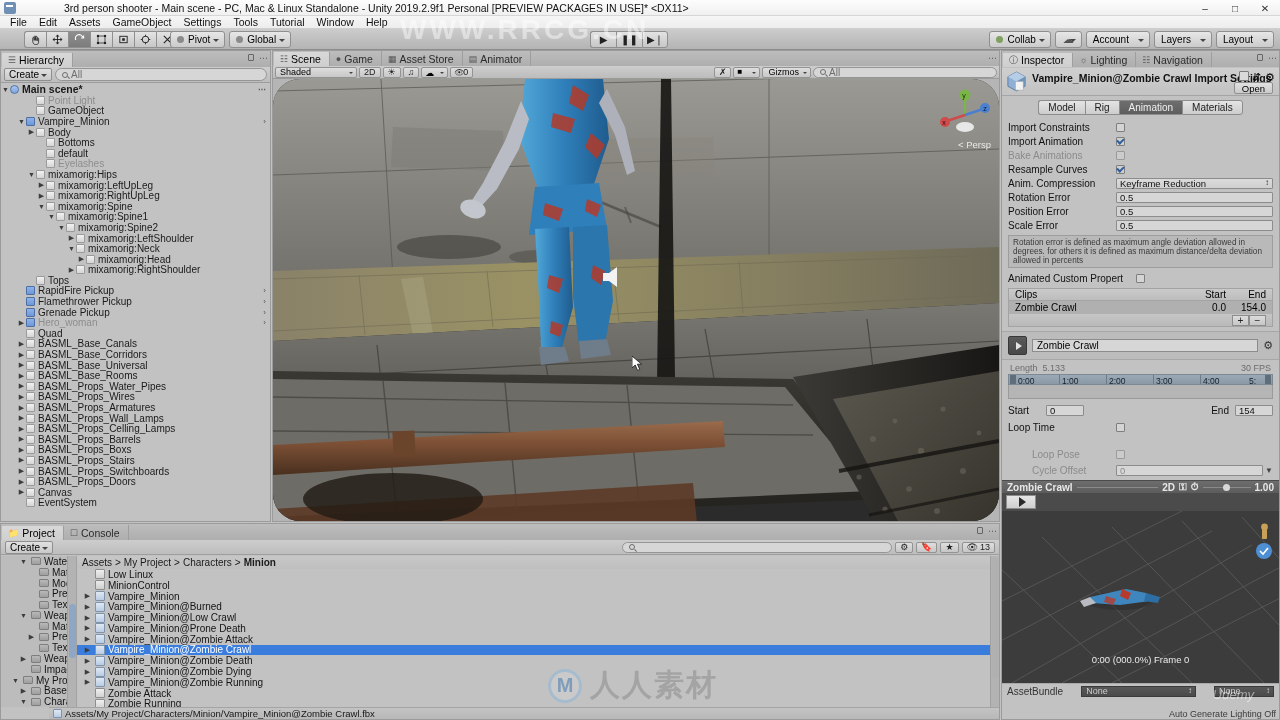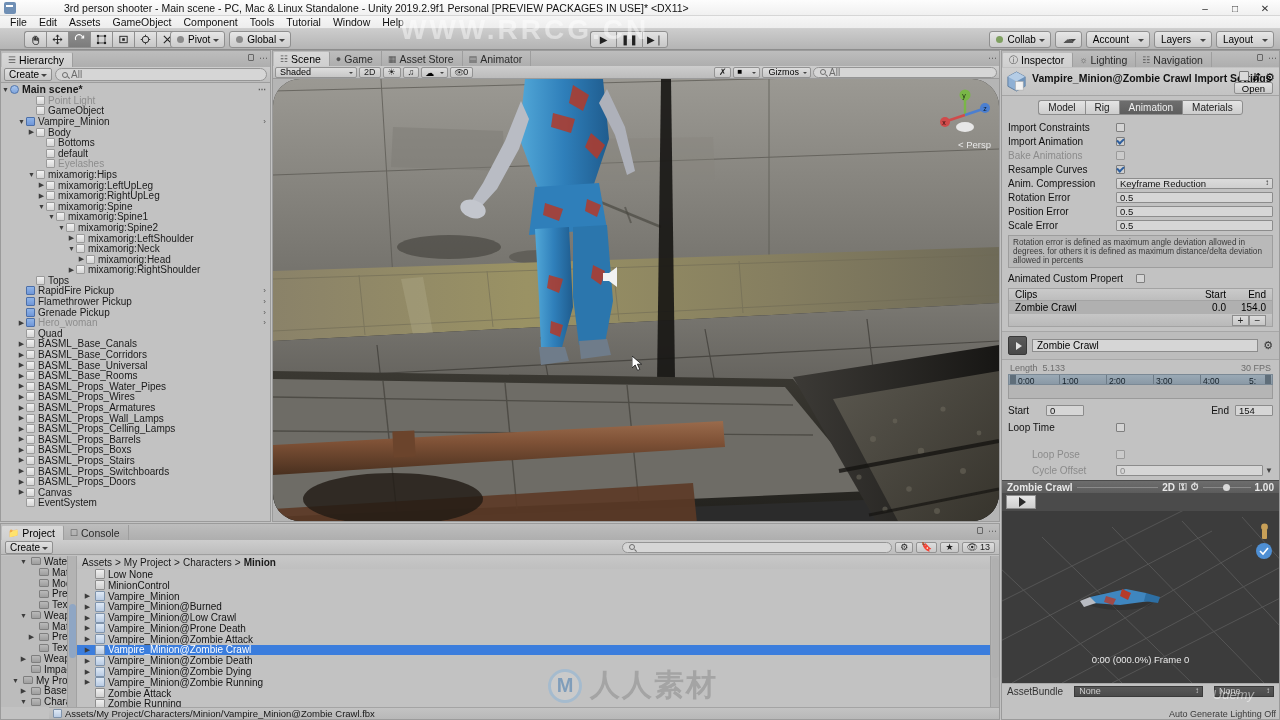--- a/index.html
+++ b/index.html
@@ -173,21 +173,21 @@
 
   .previewhdr{height:13px;background:linear-gradient(#6d6d6d,#5c5c5c);display:flex;align-items:center;
     padding:0 5px;font-size:10px;color:#e8e8e8;font-weight:bold;gap:4px;border-top:1px solid #4b4b4b;}
   .prevline{flex:1;height:1px;background:#8a8a8a;}
   .prevtoolbar{height:18px;background:#4b4b4b;display:flex;align-items:center;padding:2px 4px;}
   .prevplay{width:30px;height:14px;background:linear-gradient(#e6e6e6,#cfcfcf);border:1px solid #8d8d8d;
     display:flex;align-items:center;justify-content:center;}
   .prevplay:after{content:"";border-left:7px solid #2a2a2a;border-top:5px solid transparent;border-bottom:5px solid transparent;margin-left:2px;}
   .prevstage{height:172px;background:#3a3a3a;position:relative;overflow:hidden;}
   .prevlabel{position:absolute;left:0;right:0;bottom:18px;text-align:center;font-size:9.5px;color:#e9e9e9;}
-  .abrow{height:15px;background:#c2c2c2;display:flex;align-items:center;padding:0 5px;gap:11px;font-size:10px;color:#333;border-top:1px solid #a9a9a9;}
+  .abrow{height:15px;background:#c2c2c2;display:flex;align-items:center;padding:0 5px;gap:18px;font-size:10px;color:#333;border-top:1px solid #a9a9a9;}
   .abdrop{height:11px;background:linear-gradient(#585858,#4a4a4a);border:1px solid #3a3a3a;color:#ccc;
     font-size:9px;display:flex;align-items:center;padding:0 11px 0 4px;position:relative;}
   .abdrop:after{content:"\2195";position:absolute;right:3px;top:-1px;font-size:8px;color:#ccc;}
 
   
   #project{left:0;top:523px;width:1000px;height:197px;background:#c2c2c2;}
   .pjbody{position:absolute;top:32px;left:0;right:0;bottom:12px;display:flex;}
   .pjtree{width:76px;background:#bcbcbc;border-right:1px solid #a2a2a2;position:relative;overflow:hidden;}
   .pjlist{flex:1;background:#c2c2c2;position:relative;overflow:hidden;}
   .crumb{height:13px;display:flex;align-items:center;gap:3px;font-size:10px;padding:0 5px;color:#1a1a1a;
@@ -232,21 +232,21 @@
       <div class="winbtn">□</div>
       <div class="winbtn close">✕</div>
     </div>
   </div>
 
   <div class="menubar">
     <span>File</span>
     <span>Edit</span>
     <span>Assets</span>
     <span>GameObject</span>
-    <span>Component</span>
+    <span>Settings</span>
     <span>Tools</span>
     <span>Tutorial</span>
     <span>Window</span>
     <span>Help</span>
   </div>
 
   <div class="toolbar">
     <div class="tbgroup" style="left:24px;">
       <div class="tbtn">
           <svg width="11" height="11" viewBox="0 0 12 12">
@@ -1106,21 +1106,21 @@
           <span>My Project</span>
             <span>&gt;</span>
           <span>Characters</span>
             <span>&gt;</span>
           <b>Minion</b>
         </div>
         <div id="pj-assets">
             <div class="pjrow">
               <span class="arrow"></span>
               <span class="fico anim"></span>
-              <span>Low None</span>
+              <span>Low Linux</span>
             </div>
             <div class="pjrow">
               <span class="arrow"></span>
               <span class="fico script"></span>
               <span>MinionControl</span>
             </div>
             <div class="pjrow">
               <span class="arrow">▶</span>
               <span class="fico model"></span>
               <span>Vampire_Minion</span>

